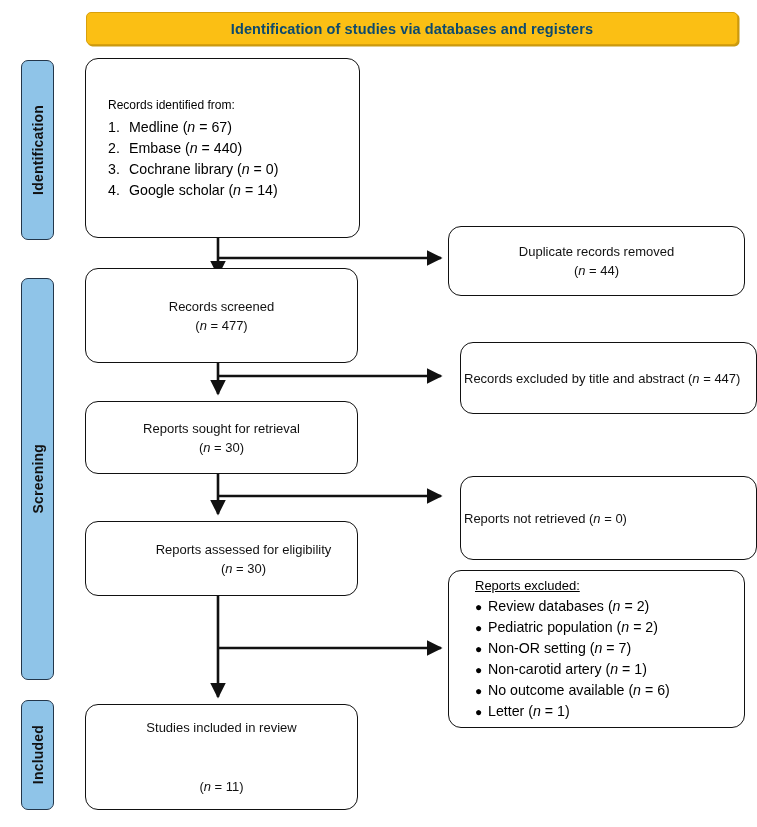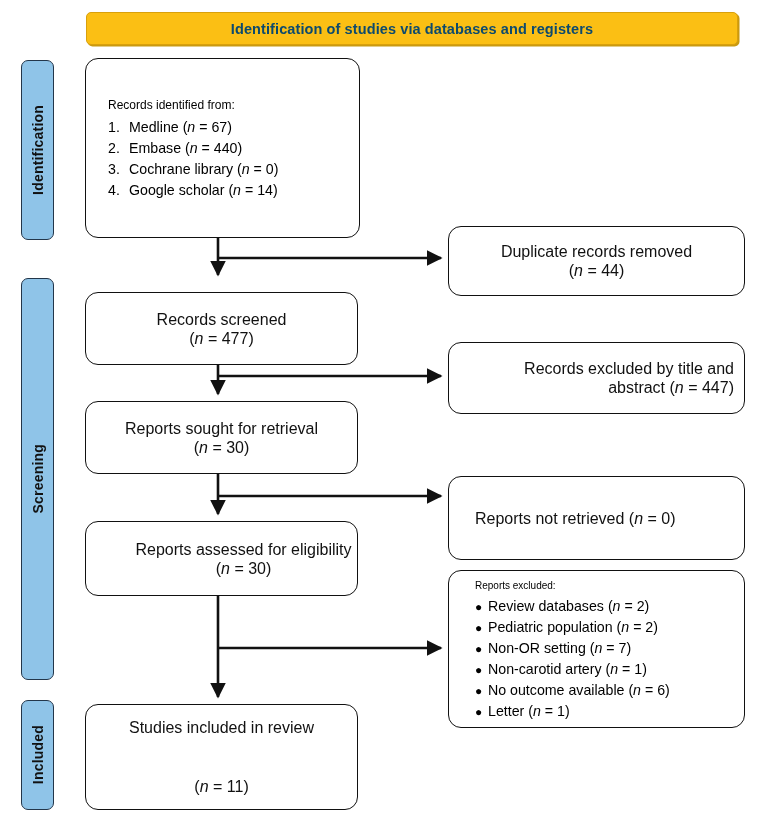--- a/index.html
+++ b/index.html
@@ -73,52 +73,52 @@
     position: absolute;
     background: #ffffff;
     border: 1.9px solid #111111;
     border-radius: 13px;
     box-sizing: border-box;
     display: flex;
     flex-direction: column;
     justify-content: center;
   }
   .box.center { align-items: center; text-align: center; }
-  .box.leftal { align-items: flex-start; text-align: right; padding-left: 26px; padding-right: 10px; }
+  .box.leftal { align-items: flex-start; text-align: center; padding-left: 3px; padding-right: 10px; margin-left: 12px; }
   .box-line {
-    font-size: 16px;
+    font-size: 13px;
     line-height: 19px;
     color: #111111;
     white-space: nowrap;
   }
   .box.leftal .box-line { white-space: normal; }
 
   
   #box-identified { left: 85px; top: 58px; width: 275px; height: 180px; padding-left: 22px; }
   .src-title { font-size: 12px; line-height: 21px; margin-bottom: 1px; }
   .src-list { list-style: none; margin: 0; padding: 0; }
   .src-item {
     font-size: 14.2px;
     line-height: 21px;
     white-space: nowrap;
     display: flex;
   }
   .src-num { width: 21px; flex: 0 0 21px; }
 
-  #box-screened       { left: 85px; top: 292px; width: 273px; height: 73px; }
+  #box-screened       { left: 85px; top: 268px; width: 273px; height: 95px; }
   #box-sought         { left: 85px; top: 401px; width: 273px; height: 73px; }
   #box-assessed       { left: 85px; top: 521px; width: 273px; height: 75px; padding-left: 44px; }
   #box-included-final { left: 85px; top: 704px; width: 273px; height: 106px; gap: 40px; }
 
   #box-duplicates { left: 448px; top: 226px; width: 297px; height: 70px; }
   #box-excl-title { left: 448px; top: 342px; width: 297px; height: 72px; }
   #box-notretr    { left: 448px; top: 476px; width: 297px; height: 84px; }
   #box-excluded   { left: 448px; top: 570px; width: 297px; height: 158px; padding-left: 26px; }
 
-  .excl-title { font-size: 10px; line-height: 20px; margin-bottom: 0px; }
+  .excl-title { font-size: 13px; line-height: 20px; margin-bottom: 0px; text-decoration: underline; }
   .excl-list { list-style: none; margin: 0; padding: 0; }
   .excl-item {
     font-size: 14.2px;
     line-height: 20px;
     white-space: nowrap;
     display: flex;
     align-items: baseline;
   }
   .excl-bullet { width: 13px; flex: 0 0 13px; font-size: 12px; }
 

